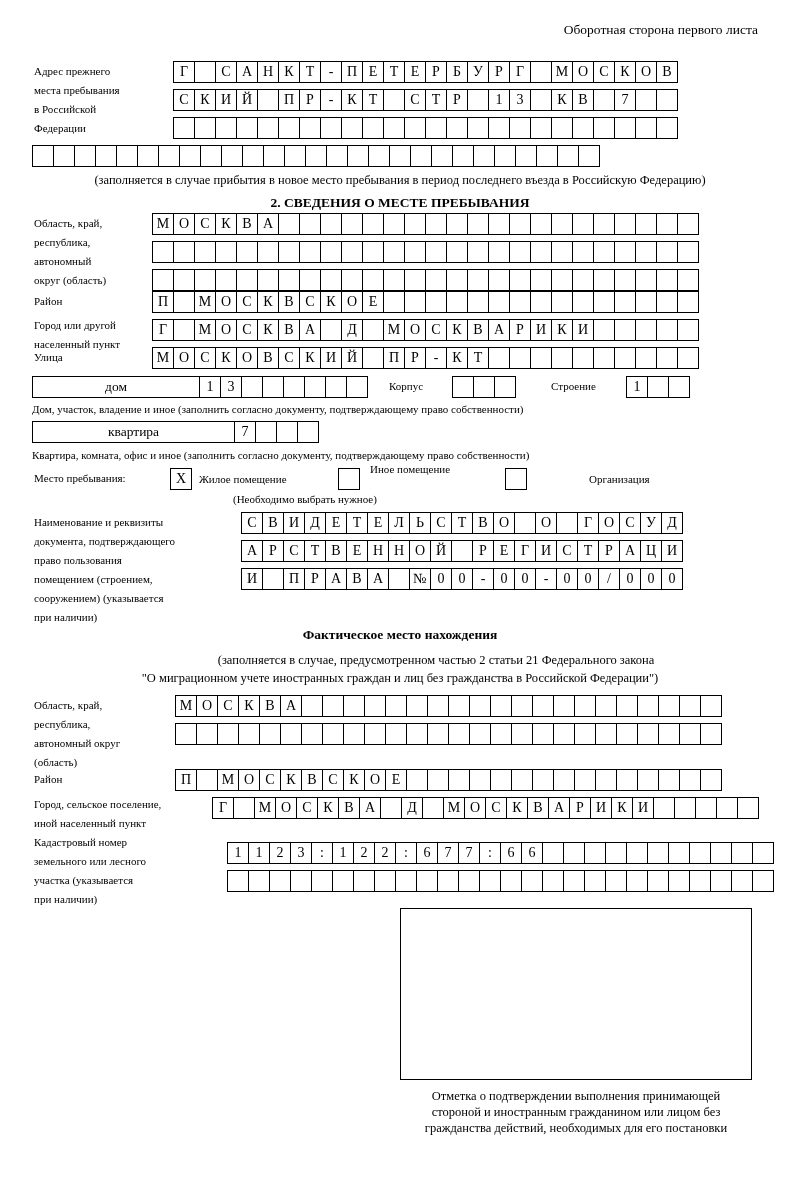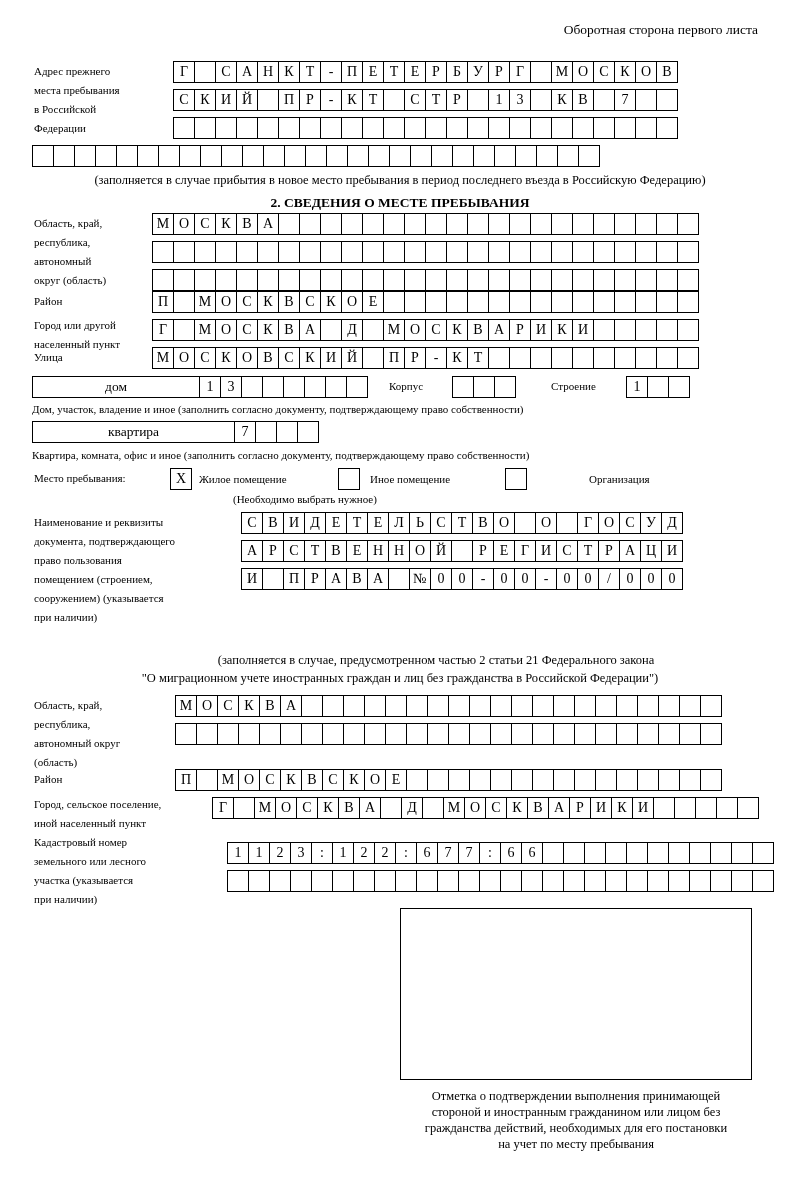--- a/index.html
+++ b/index.html
@@ -434,21 +434,21 @@
       <div class="cell"></div>
       <div class="cell"></div>
       <div class="cell"></div>
     </div>
   <div class="lbl-abs small" style="left:32px; top:446px;">Квартира, комната, офис и иное (заполнить согласно документу, подтверждающему право собственности)</div>
 
   <div class="lbl-abs" style="left:34px; top:469px;">Место пребывания:</div>
   <div class="checkbox" style="position:absolute; left:170px; top:468px;">X</div>
   <div class="lbl-abs" style="left:199px; top:470px;">Жилое помещение</div>
   <div class="checkbox" style="position:absolute; left:338px; top:468px;"></div>
-  <div class="lbl-abs" style="left:370px; top:470px;">Иное помещение</div>
+  <div class="lbl-abs" style="left:370px; top:460px;">Иное помещение</div>
   <div class="checkbox" style="position:absolute; left:505px; top:468px;"></div>
   <div class="lbl-abs" style="left:548px; top:470px;margin-left:41px;">Организация</div>
   <div class="lbl-abs small" style="left:233px; top:490px;">(Необходимо выбрать нужное)</div>
 
   <div class="lbl-abs" style="left:34px; top:513px;">
     <div>Наименование и реквизиты</div>
     <div>документа, подтверждающего</div>
     <div>право пользования</div>
     <div>помещением (строением,</div>
     <div>сооружением) (указывается</div>
@@ -517,20 +517,21 @@
       <div class="cell">0</div>
       <div class="cell">-</div>
       <div class="cell">0</div>
       <div class="cell">0</div>
       <div class="cell">/</div>
       <div class="cell">0</div>
       <div class="cell">0</div>
       <div class="cell">0</div>
     </div>
 
+  <div class="sect-title" style="top:627px;">Фактическое место нахождения</div>
   <div class="note" style="left:0; top:652px; width:800px;margin-left:36px;">(заполняется в случае, предусмотренном частью 2 статьи 21 Федерального закона</div>
   <div class="note" style="left:0; top:670px; width:800px;">"О миграционном учете иностранных граждан и лиц без гражданства в Российской Федерации")</div>
 
   <div class="lbl-abs" style="left:34px; top:696px;">
     <div>Область, край,</div>
     <div>республика,</div>
     <div>автономный округ</div>
     <div>(область)</div>
   </div>
   <div class="cellrow" id="al-region-0" style="left:175px; top:695px;">
@@ -714,16 +715,15 @@
       <div class="cell"></div>
       <div class="cell"></div>
       <div class="cell"></div>
     </div>
 
   <div class="bigbox" style="left:400px; top:908px; width:352px; height:172px;"></div>
   <div class="note" style="left:392px; top:1088px; width:368px;">
     <div>Отметка о подтверждении выполнения принимающей</div>
     <div>стороной и иностранным гражданином или лицом без</div>
     <div>гражданства действий, необходимых для его постановки</div>
-    <div>на учет по месту пребывания</div>
   </div>
 
 </div>
 
 </body></html>

